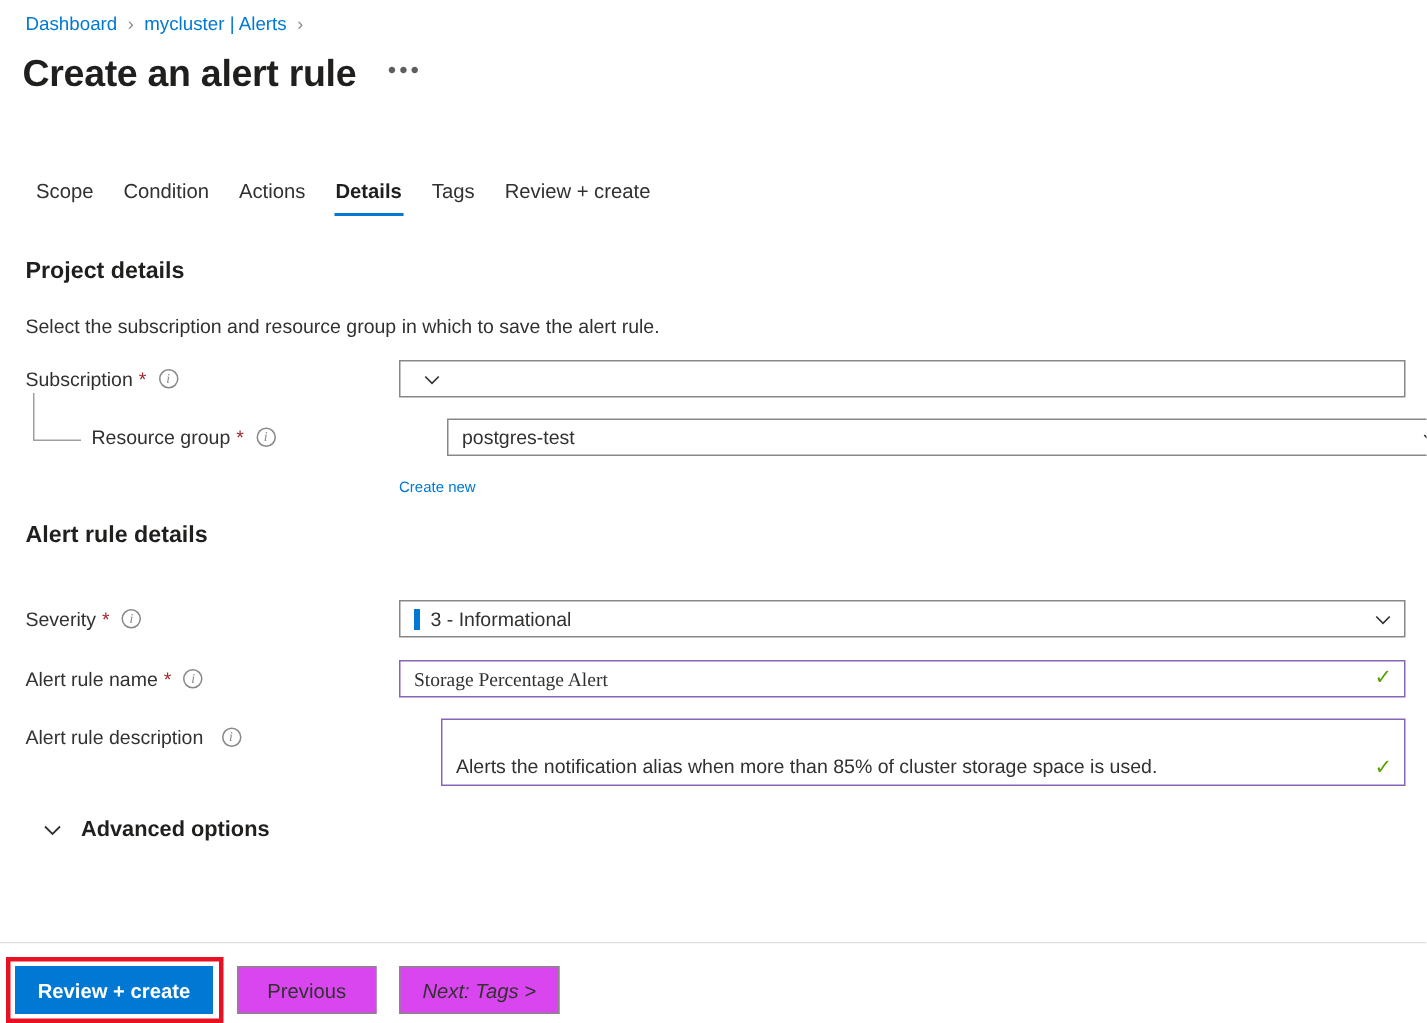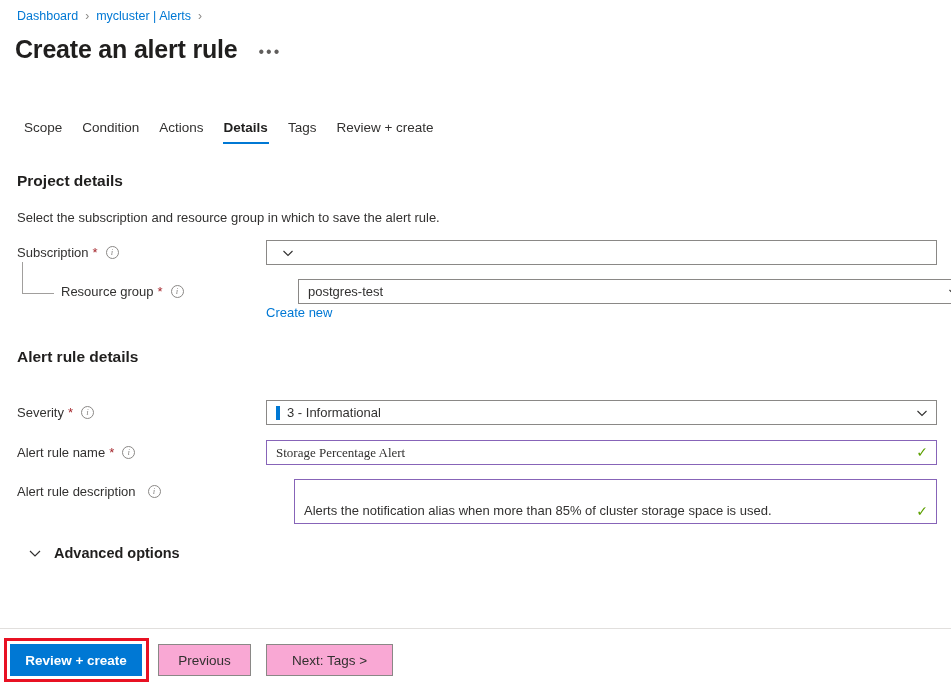--- a/index.html
+++ b/index.html
@@ -41,21 +41,21 @@
     font-size: 12px;
     user-select: none;
   }
 
   
   .page-title-row {
     position: absolute;
     left: 15px;
     top: 33px;
     display: flex;
-    align-items: center;
+    align-items: flex-start;
   }
   .page-title {
     font-size: 25px;
     font-weight: 600;
     color: #201f1e;
     letter-spacing: -0.2px;
     line-height: 32px;
   }
   .ellipsis-btn {
     margin-left: 18px;
@@ -229,22 +229,22 @@
     font-size: 14px;
     flex: none;
     margin-left: 6px;
     line-height: 14px;
   }
   .aztextarea .check { margin-top: 1px; }
 
   .create-new-link {
     position: absolute;
     left: 266px;
-    top: 305px;
-    font-size: 13px;
+    top: 320px;
+    font-size: 10px;
     color: #0078d4;
     cursor: pointer;
   }
 
   
   .advanced-row {
     position: absolute;
     left: 28px;
     top: 545px;
     display: flex;
@@ -294,26 +294,26 @@
   .btn-primary {
     left: 10px;
     top: 644px;
     width: 132px;
     background: #0078d4;
     color: #ffffff;
     font-weight: 600;
     border: 1px solid #0078d4;
   }
   .btn-secondary {
-    background: #f9a8d4;
+    background: #d946ef;
     color: #323130;
     border: 1px solid #8a8886;
   }
   #previous-button { left: 158px; top: 644px; width: 93px; }
-  #next-tags-button { left: 266px; top: 644px; width: 127px; }
+  #next-tags-button { left: 266px; top: 644px; width: 107px; font-style: italic; }
 
   .highlight-box {
     position: absolute;
     left: 4px;
     top: 638px;
     width: 145px;
     height: 44px;
     border: 3px solid #e81123;
     pointer-events: none;
   }

